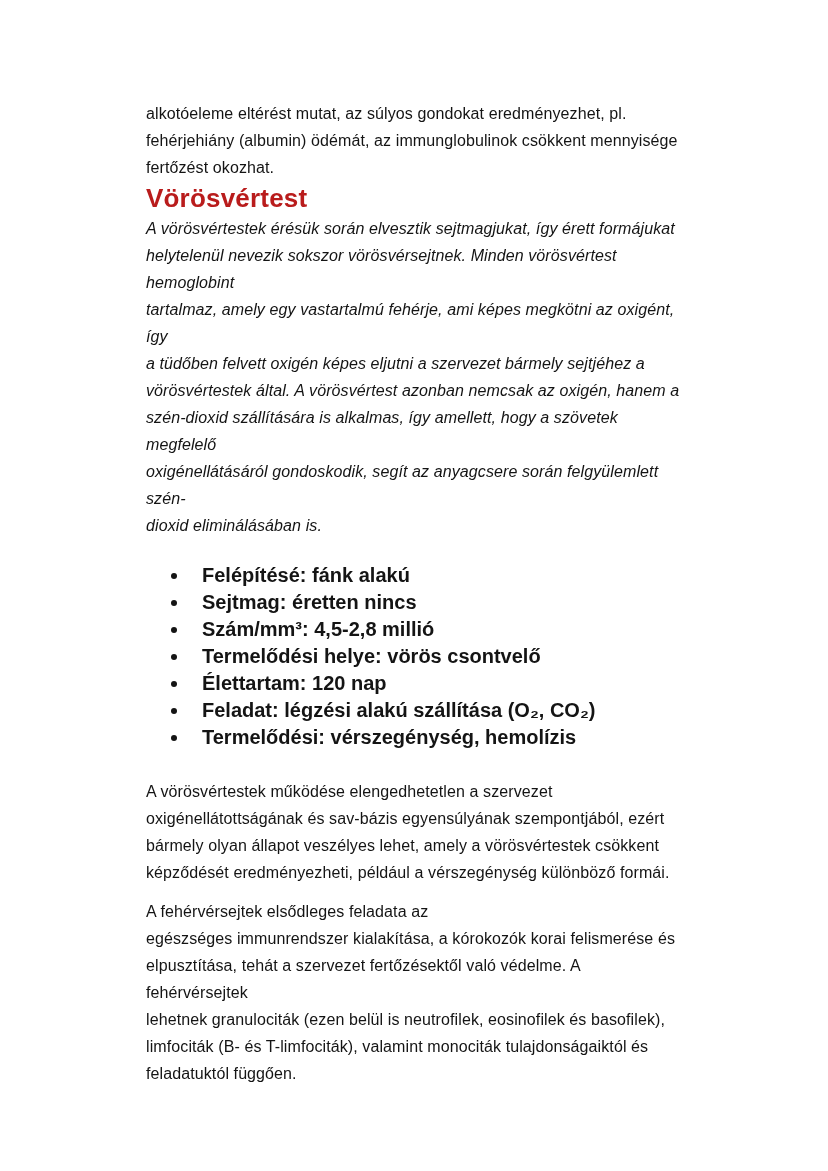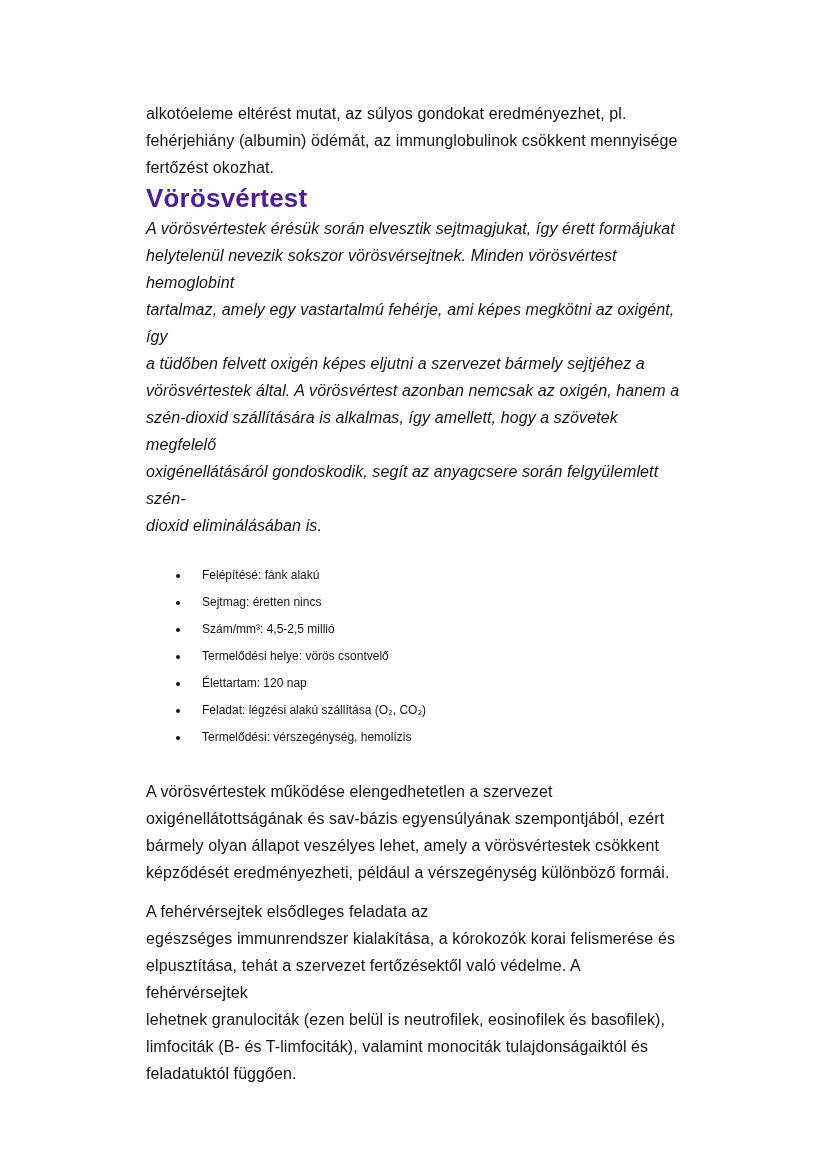--- a/index.html
+++ b/index.html
@@ -24,38 +24,39 @@
     line-height: 27px;
     margin: 0;
     white-space: pre-line;
     letter-spacing: 0.1px;
   }
   h1.doc-heading {
     font-size: 26px;
     line-height: 34px;
     font-weight: 700;
     margin: 0;
-    color: #4c1d95;
+    color: #b91c1c;
     letter-spacing: 0.2px;
   }
   .h-red    { margin: 45px 0 10px 0; }
   .h-white  { margin: 29px 0 5px 0; }
   .p-intro  { margin-bottom: 0; }
   .p-rbc1   { margin-bottom: 23px; font-style: italic; }
   .p-rbc2   { margin-bottom: 12px; }
   .p-wbc1   { margin-bottom: 0; }
   ul.bullet-list {
     margin: 0 0 27px 0;
     padding: 0 0 0 44px;
     list-style: disc outside;
   }
   ul.bullet-list li {
-    font-size: 12px;
+    font-size: 20px;
     line-height: 27px;
     padding-left: 12px;
+    font-weight: bold;
   }
 </style>
 </head>
 <body>
 
 <div class="page">
 
   <p class="para p-intro">alkotóeleme eltérést mutat, az súlyos gondokat eredményezhet, pl.
 fehérjehiány (albumin) ödémát, az immunglobulinok csökkent mennyisége
 fertőzést okozhat.</p>
@@ -67,21 +68,21 @@
 tartalmaz, amely egy vastartalmú fehérje, ami képes megkötni az oxigént, így
 a tüdőben felvett oxigén képes eljutni a szervezet bármely sejtjéhez a
 vörösvértestek által. A vörösvértest azonban nemcsak az oxigén, hanem a
 szén-dioxid szállítására is alkalmas, így amellett, hogy a szövetek megfelelő
 oxigénellátásáról gondoskodik, segít az anyagcsere során felgyülemlett szén-
 dioxid eliminálásában is.</p>
 
   <ul class="bullet-list">
     <li>Felépítésé: fánk alakú</li>
     <li>Sejtmag: éretten nincs</li>
-    <li>Szám/mm³: 4,5-2,5 millió</li>
+    <li>Szám/mm³: 4,5-2,8 millió</li>
     <li>Termelődési helye: vörös csontvelő</li>
     <li>Élettartam: 120 nap</li>
     <li>Feladat: légzési alakú szállítása (O₂, CO₂)</li>
     <li>Termelődési: vérszegénység, hemolízis</li>
   </ul>
 
   <p class="para p-rbc2">A vörösvértestek működése elengedhetetlen a szervezet
 oxigénellátottságának és sav-bázis egyensúlyának szempontjából, ezért
 bármely olyan állapot veszélyes lehet, amely a vörösvértestek csökkent
 képződését eredményezheti, például a vérszegénység különböző formái.</p>

